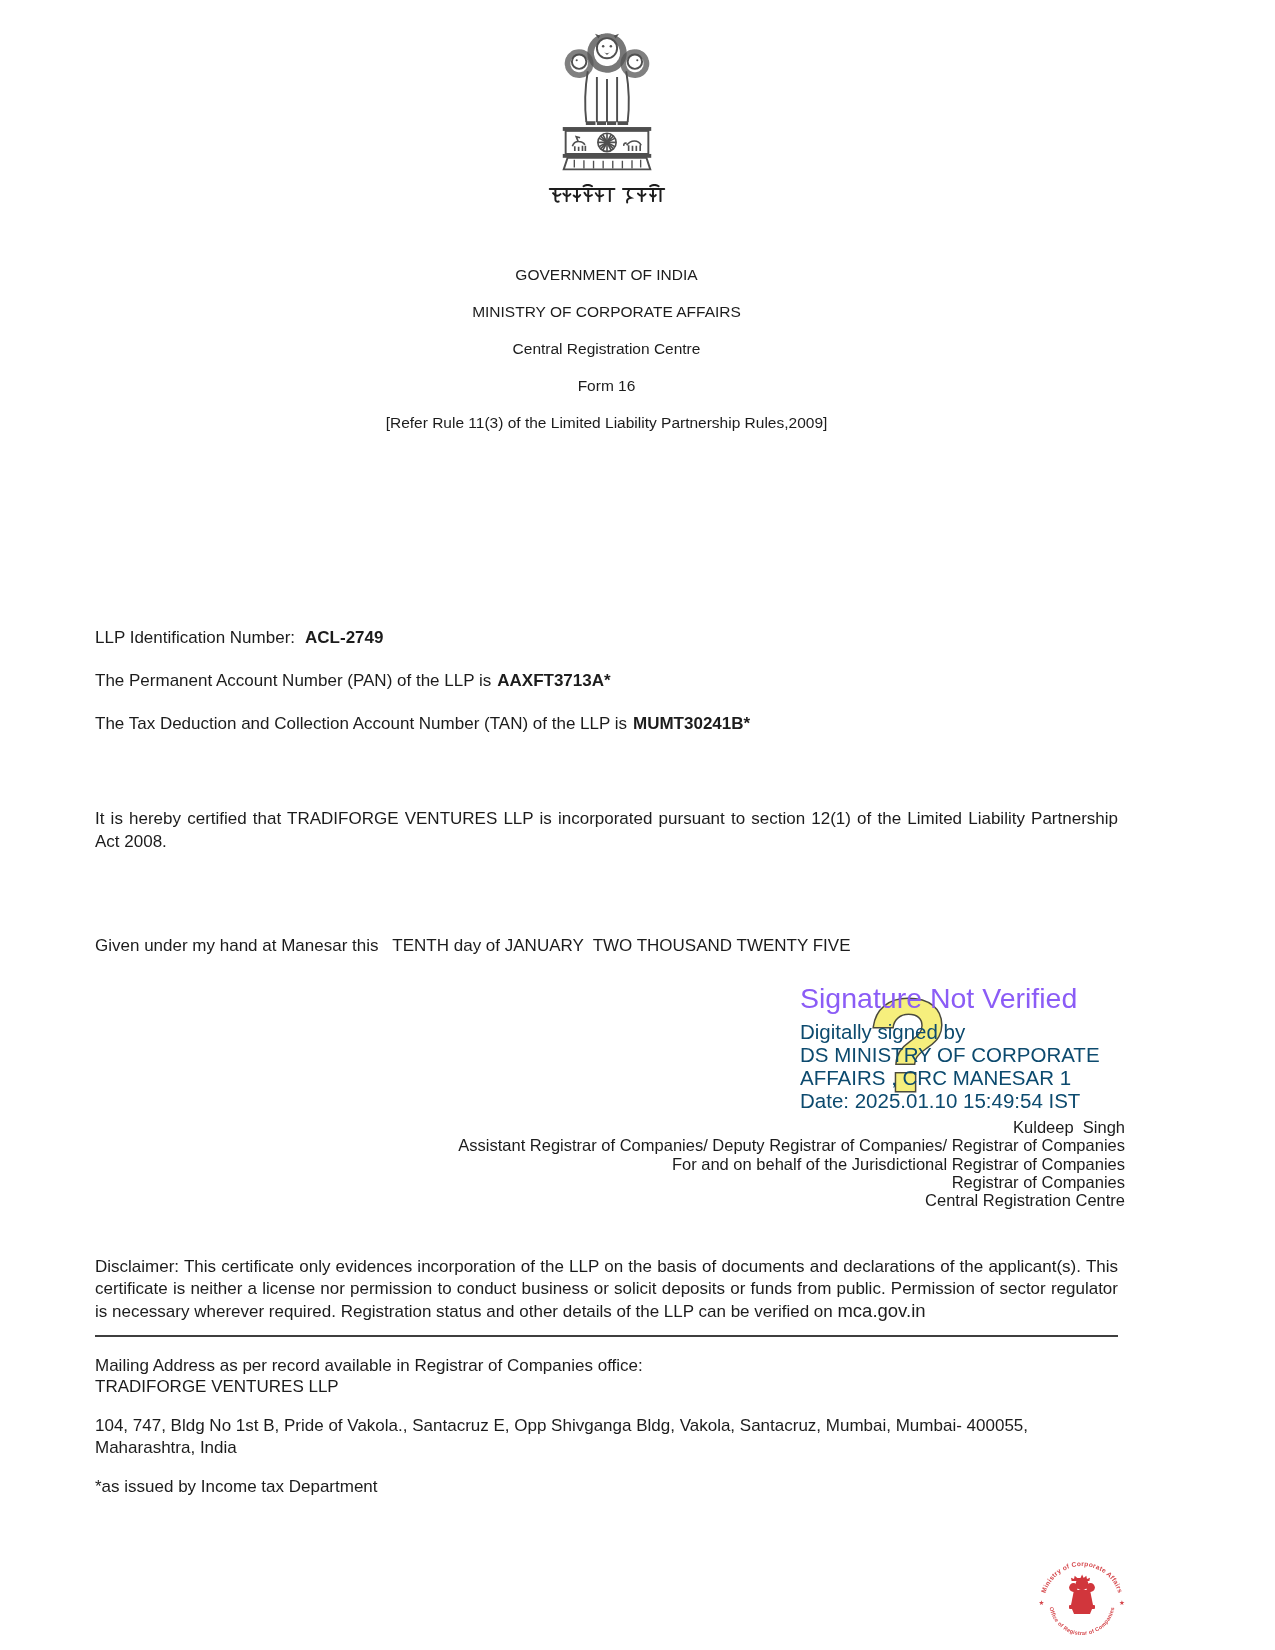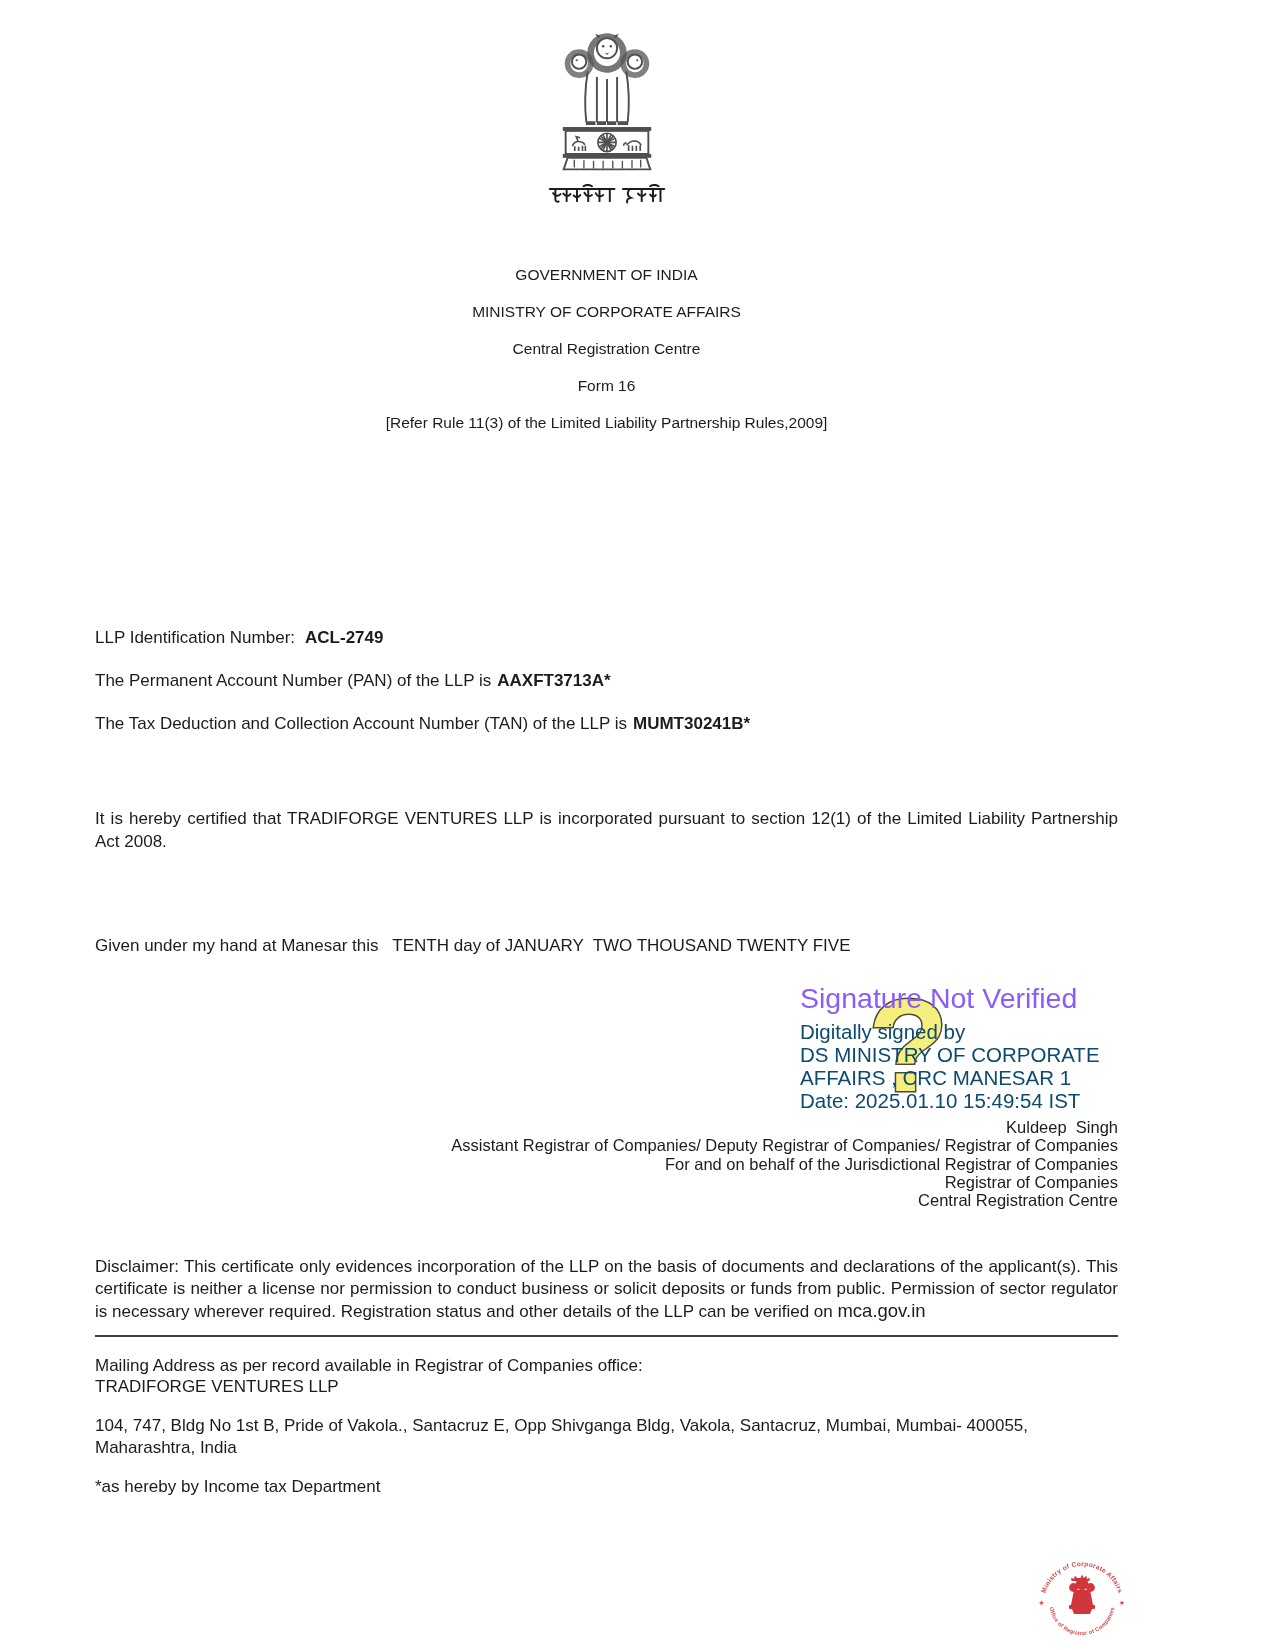--- a/index.html
+++ b/index.html
@@ -23,21 +23,21 @@
   
   .certify{position:absolute;left:95px;top:808px;width:1023px;font-size:17px;line-height:22.5px;text-align:justify;}
   
   .given{position:absolute;left:95px;top:936px;width:1100px;font-size:17px;white-space:pre-wrap;}
   
   .sig-block{position:absolute;left:800px;top:983px;width:340px;}
   .qmark-svg{position:absolute;left:58px;top:-14px;z-index:0;}
   .sig-title{position:relative;z-index:1;font-size:28.5px;line-height:30px;color:#8b5cf6;margin:0 0 7px 0;}
   .sig-line{position:relative;z-index:1;font-size:20.5px;line-height:23px;color:#0c4a6e;margin:0;}
   
-  .registrar-block{position:absolute;right:157px;top:1118px;width:900px;text-align:right;}
+  .registrar-block{position:absolute;right:150px;top:1118px;width:900px;text-align:right;}
   .reg-line{font-size:16.5px;line-height:18.3px;margin:0;white-space:pre-wrap;}
   
   .disclaimer{position:absolute;left:95px;top:1256px;width:1023px;font-size:17px;line-height:22px;
     text-align:justify;border-bottom:2px solid #3f3f3f;padding-bottom:12px;}
   .mca-link{font-size:18.5px;}
   
   .mailing{position:absolute;left:95px;top:1355px;width:1023px;font-size:17px;line-height:21px;}
   .mailing p{margin:0;}
   .mail-address{margin-top:18px !important;line-height:22px;}
   .footnote{margin-top:17px !important;}
@@ -162,21 +162,21 @@
     <p class="reg-line">Registrar of Companies</p>
     <p class="reg-line">Central Registration Centre</p>
   </div>
 
   <div class="disclaimer"><span>Disclaimer: This certificate only evidences incorporation of the LLP on the basis of documents and declarations of the applicant(s). This certificate is neither a license nor permission to conduct business or solicit deposits or funds from public. Permission of sector regulator is necessary wherever required. Registration status and other details of the LLP can be verified on </span><span class="mca-link">mca.gov.in</span></div>
 
   <div class="mailing">
     <p>Mailing Address as per record available in Registrar of Companies office:</p>
     <p>TRADIFORGE VENTURES LLP</p>
     <p class="mail-address">104, 747, Bldg No 1st B, Pride of Vakola., Santacruz E, Opp Shivganga Bldg, Vakola, Santacruz, Mumbai, Mumbai- 400055, Maharashtra, India</p>
-    <p class="footnote">*as hereby by Income tax Department</p>
+    <p class="footnote">*as issued by Income tax Department</p>
   </div>
 
   <div class="seal-wrap">
     <svg viewBox="0 0 92 92" width="92" height="92">
       <defs>
         <path id="arcTop" d="M 8,48 A 38,38 0 0 1 84,48"></path>
         <path id="arcBot" d="M 13,46 A 33,33 0 0 0 79,46"></path>
       </defs>
       <g fill="#d2393e" opacity="0.93" font-family="Liberation Sans, DejaVu Sans, sans-serif">
         <text font-size="6.6" letter-spacing="0.3" font-weight="bold">

